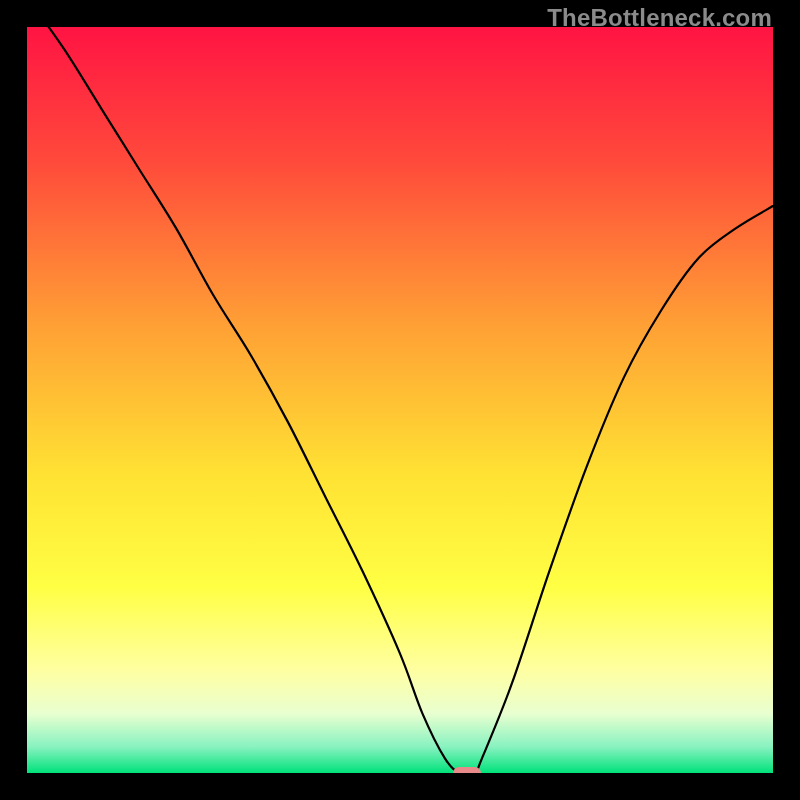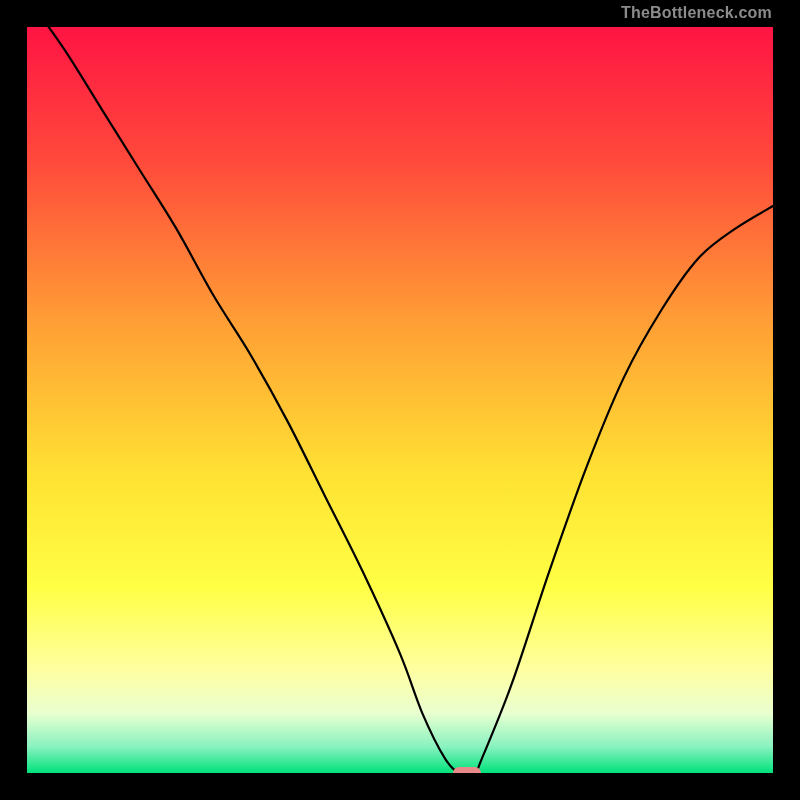--- a/index.html
+++ b/index.html
@@ -31,21 +31,21 @@
     left: 0;
     top: 0;
     width: 746px;
     height: 746px;
   }
   .watermark {
     position: absolute;
     top: 4px;
     right: 28px;
     font-family: Arial, Helvetica, sans-serif;
-    font-size: 16px;
+    font-size: 24px;
     font-weight: bold;
     color: #8b8b8b;
     letter-spacing: 0.2px;
   }
   svg.curve {
     position: absolute;
     left: 0;
     top: 0;
     width: 746px;
     height: 746px;

